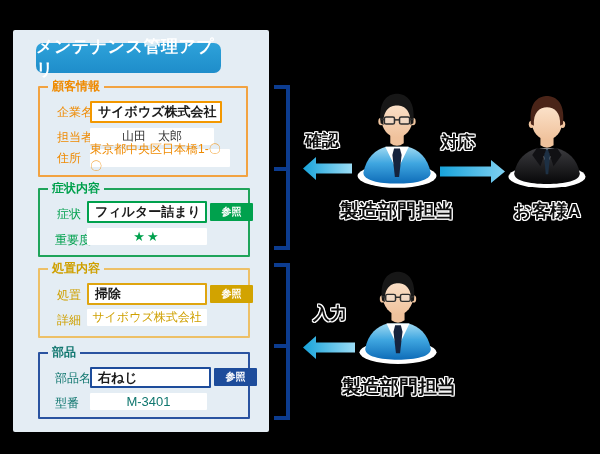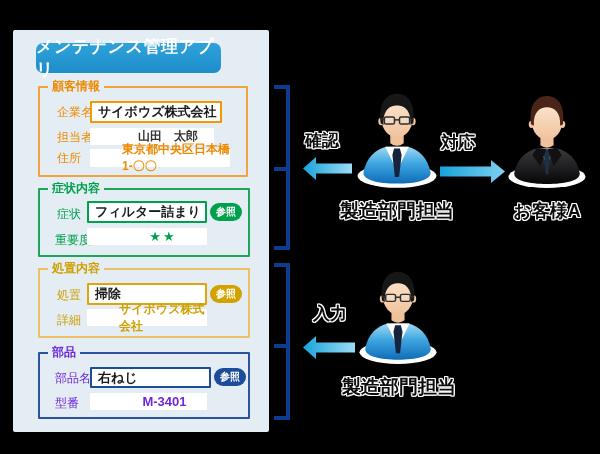--- a/index.html
+++ b/index.html
@@ -24,32 +24,32 @@
   .fs3 { left:25px; top:238px; width:212px; height:70px; border-color:#edc067; }
   .fs4 { left:25px; top:322px; width:212px; height:67px; border-color:#2a53a0; }
   .legend {
     position:absolute; left:8px; top:-9px; background:#e4edf4;
     padding:0 4px; font-size:12px; font-weight:bold; line-height:14px;
   }
   .flabel { position:absolute; font-size:12px; font-weight:normal; line-height:13px; }
   .orange { color:#ef8a00; }
   .green  { color:#00a14d; }
   .gold   { color:#cfa000; }
-  .navy   { color:#6d28d9; }
+  .navy   { color:#0f766e; }
   .input {
     position:absolute; background:#ffffff; border:2px solid;
     font-size:13px; font-weight:bold; color:#1a1a1a;
     display:flex; align-items:center; padding-left:6px; border-radius:1px;
   }
   .valuebox {
-    position:absolute; background:#fff; font-size:12px; font-weight:bold;
-    display:flex; align-items:center; justify-content:center; border-radius:1px;padding-left:32px;
+    position:absolute; background:#fff; font-size:12px; font-weight:normal;
+    display:flex; align-items:center; justify-content:center; border-radius:1px;
   }
   .refbtn {
-    position:absolute; width:32px; height:18px; border-radius:9px;
+    position:absolute; width:43px; height:18px; border-radius:1px;
     color:#fff; font-size:10px; font-weight:bold;
     display:flex; align-items:center; justify-content:center; cursor:pointer;
   }
   .stars { letter-spacing:2px; font-size:13px; }
   .bracket { position:absolute; background:#0c3c90; }
   .flow-label {
     position:absolute; font-size:17px; font-weight:bold; color:#0d0d0d;
     text-align:left;
     text-shadow:-1px -1px 0 #fff,1px -1px 0 #fff,-1px 1px 0 #fff,1px 1px 0 #fff,
                  0 -1px 0 #fff,0 1px 0 #fff,-1px 0 0 #fff,1px 0 0 #fff;

